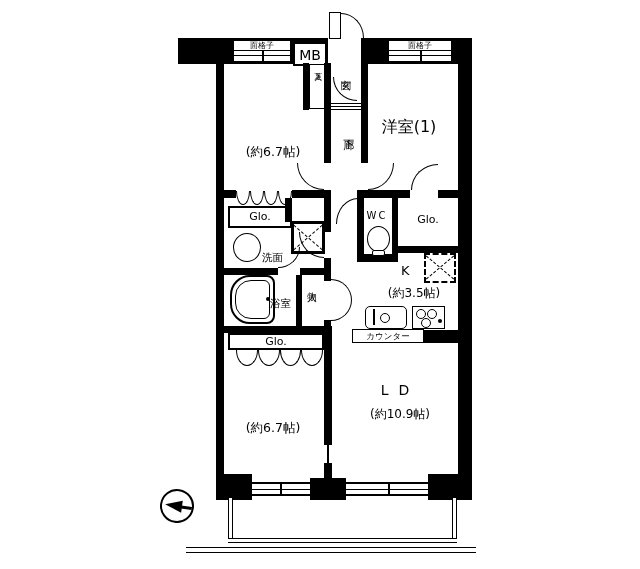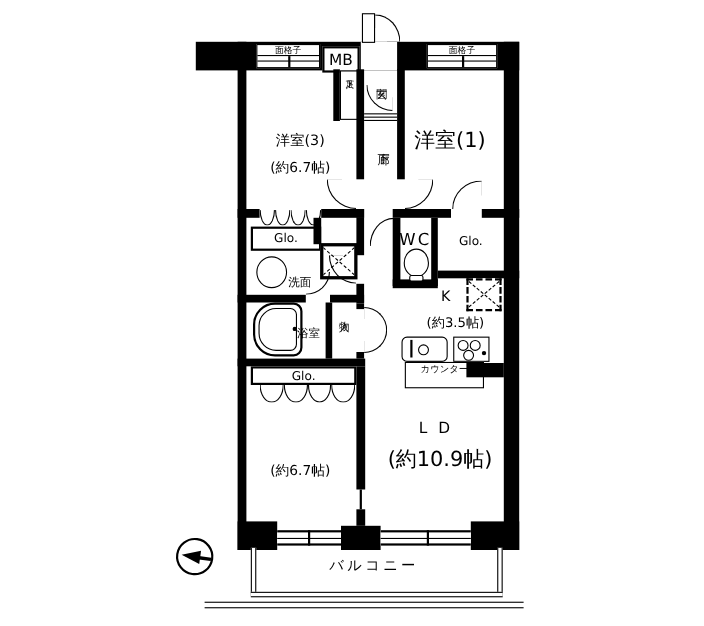--- a/index.html
+++ b/index.html
@@ -70,24 +70,23 @@
   <div class="arc bl" style="left:333px;top:77px;width:24px;height:24px"></div>
   <div class="window" style="left:331px;top:103px;width:30px;height:7px;border-top-width:1.5px;border-bottom-width:1.5px"></div>
 
   <div class="wall" style="left:324px;top:63px;width:7px;height:100px"></div>
   <div class="wall" style="left:324px;top:190px;width:7px;height:8px"></div>
   <div class="wall" style="left:361px;top:63px;width:7px;height:100px"></div>
   <div class="lbl v" style="left:341px;top:130px;font-size:11px">廊下</div>
   <div class="arc bl" style="left:297px;top:163px;width:27px;height:27px"></div>
   <div class="arc br" style="left:368px;top:163px;width:26px;height:27px"></div>
 
-  <div class="lbl c" style="left:220px;top:122px;width:106px;font-size:13px">洋室(3)</div>
   <div class="lbl c" style="left:216px;top:145px;width:114px;font-size:12.5px">(約6.7帖)</div>
 
-  <div class="lbl c" style="left:358px;top:118px;width:102px;font-size:19px">洋室(1)</div>
+  <div class="lbl c" style="left:358px;top:118px;width:102px;font-size:16px">洋室(1)</div>
   <div class="arc tl" style="left:411px;top:164px;width:27px;height:26px"></div>
 
   <div class="wall" style="left:216px;top:190px;width:20px;height:8px"></div>
   <div class="wall" style="left:292px;top:190px;width:39px;height:8px"></div>
   <div class="wall" style="left:357px;top:190px;width:53px;height:8px"></div>
   <div class="wall" style="left:438px;top:190px;width:34px;height:8px"></div>
 
   <div class="scallops" style="left:236px;top:191px;width:56px;height:14px">
       <i></i>
       <i></i>
@@ -106,21 +105,21 @@
 
   <div class="box round" style="left:233px;top:233px;width:28px;height:29px"></div>
   <div class="lbl" style="left:262px;top:251px;font-size:10.5px">洗面</div>
   <div class="arc bl" style="left:299px;top:232px;width:25px;height:26px"></div>
   <div class="wall" style="left:324px;top:198px;width:7px;height:34px"></div>
   <div class="wall" style="left:324px;top:258px;width:7px;height:18px"></div>
 
   <div class="wall" style="left:357px;top:198px;width:7px;height:62px"></div>
   <div class="wall" style="left:392px;top:198px;width:6px;height:62px"></div>
   <div class="wall" style="left:357px;top:254px;width:41px;height:8px"></div>
-  <div class="lbl c" style="left:363px;top:210px;width:28px;font-size:15px;letter-spacing:2px">WC</div>
+  <div class="lbl c" style="left:363px;top:210px;width:28px;font-size:10px;letter-spacing:2px">WC</div>
   <div class="box round" style="left:367px;top:226px;width:23px;height:26px"></div>
   <div class="box" style="left:372px;top:250px;width:13px;height:6px;border-radius:2px"></div>
   <div class="arc tl" style="left:336px;top:198px;width:22px;height:26px"></div>
 
   <div class="lbl c" style="left:400px;top:214px;width:56px;font-size:11px">Glo.</div>
   <div class="wall" style="left:398px;top:246px;width:74px;height:7px"></div>
 
   <div class="lbl" style="left:401px;top:264px;font-size:13px">K</div>
   <div class="lbl c" style="left:368px;top:287px;width:92px;font-size:12px">(約3.5帖)</div>
   <div class="abs" style="left:424px;top:253px;width:32px;height:30px;border:2px dashed #000;box-sizing:border-box;overflow:hidden;background:#fff">
@@ -131,21 +130,21 @@
   <div class="box" style="left:365px;top:306px;width:42px;height:23px;border-radius:5px">
     <div class="wall" style="left:7px;top:2px;width:1.5px;height:16px"></div>
     <div class="box round" style="left:14px;top:6px;width:10px;height:10px"></div>
   </div>
   <div class="box" style="left:412px;top:306px;width:33px;height:23px">
     <div class="box round" style="left:3px;top:2px;width:10px;height:10px"></div>
     <div class="box round" style="left:14px;top:2px;width:10px;height:10px"></div>
     <div class="box round" style="left:8px;top:11px;width:10px;height:10px"></div>
     <div class="wall round" style="left:25px;top:12px;width:4px;height:4px"></div>
   </div>
-  <div class="box" style="left:368px;top:329px;width:72px;height:24px;border-width:1px">
+  <div class="box" style="left:352px;top:329px;width:72px;height:14px;border-width:1px">
     <div class="lbl c" style="left:0;right:0;top:2px;font-size:8.5px">カウンター</div>
   </div>
   <div class="wall" style="left:424px;top:330px;width:34px;height:13px"></div>
 
   <div class="wall" style="left:216px;top:268px;width:62px;height:7px"></div>
   <div class="wall" style="left:300px;top:268px;width:31px;height:7px"></div>
   <div class="arc br" style="left:278px;top:247px;width:22px;height:21px"></div>
   <div class="wall" style="left:296px;top:275px;width:6px;height:51px"></div>
   <div class="box" style="left:230px;top:275px;width:45px;height:49px;border-width:2px;border-radius:20px 8px 8px 20px">
     <div class="abs" style="left:3px;top:3px;right:3px;bottom:3px;border:1px solid #000;border-radius:16px 6px 6px 16px"></div>
@@ -169,26 +168,25 @@
       <i></i>
     </div>
 
   <div class="wall" style="left:324px;top:333px;width:8px;height:112px"></div>
   <div class="wall" style="left:324px;top:463px;width:8px;height:15px"></div>
   <div class="wall" style="left:327px;top:445px;width:2px;height:18px"></div>
 
   <div class="lbl c" style="left:216px;top:421px;width:114px;font-size:12.5px">(約6.7帖)</div>
 
   <div class="lbl c" style="left:368px;top:382px;width:64px;font-size:14px;letter-spacing:10px">LD</div>
-  <div class="lbl c" style="left:350px;top:408px;width:100px;font-size:19px">(約10.9帖)</div>
+  <div class="lbl c" style="left:350px;top:408px;width:100px;font-size:12px">(約10.9帖)</div>
 
   <div class="rail" style="left:228px;top:498px;width:5px;height:44px;border-left:1.5px solid #000;border-right:1.5px solid #000"></div>
   <div class="rail" style="left:452px;top:498px;width:5px;height:44px;border-left:1.5px solid #000;border-right:1.5px solid #000"></div>
   <div class="rail" style="left:228px;top:538px;width:229px;height:5px;border-top:1.5px solid #000;border-bottom:1.5px solid #000"></div>
-  <div class="lbl c" style="left:288px;top:508px;width:104px;font-size:13px;letter-spacing:3px">バルコニー</div>
   <div class="rail" style="left:186px;top:547px;width:290px;height:6px;border-top:1.5px solid #000;border-bottom:1.5px solid #000"></div>
 
   <div class="abs" style="left:160px;top:489px;width:34px;height:34px;transform:rotate(8deg)">
     <div class="box round" style="left:0;top:0;width:34px;height:34px;border-width:2.5px"></div>
     <div class="abs" style="left:5px;top:11px;width:0;height:0;border-right:17px solid #000;border-top:6px solid transparent;border-bottom:6px solid transparent"></div>
     <div class="wall" style="left:21px;top:15.5px;width:11px;height:3px"></div>
   </div>
 
 </div>
 

